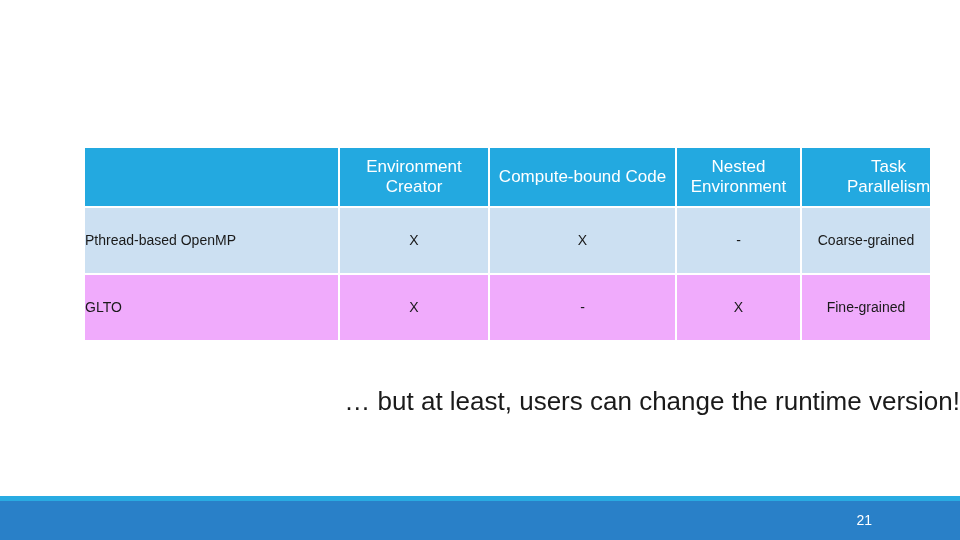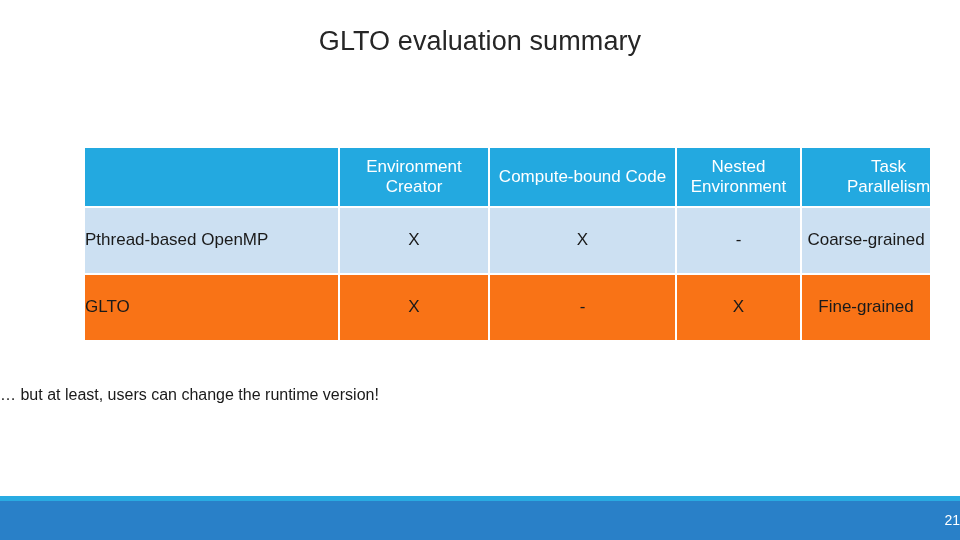--- a/index.html
+++ b/index.html
@@ -75,45 +75,45 @@
     line-height: 1.18;
     border-right: 2px solid #ffffff;
     border-bottom: 2px solid #ffffff;
   }
   thead th.last { border-right: none; padding-left: 45px; }
   thead th.blank-head { font-size: 0; }
 
   
   tbody td {
     height: 65px;
-    font-size: 17px;
+    font-size: 14px;
     color: #1a1a1a;
     text-align: center;
     line-height: 1.18;
     border-right: 2px solid #ffffff;
     border-bottom: 2px solid #ffffff;
   }
   tbody td.last { border-right: none; }
   tbody tr.row-a td { background: #CCE0F2; }
-  tbody tr.row-b td { background: #f97316; }
+  tbody tr.row-b td { background: #f0abfc; }
   tbody tr.row-b td { border-bottom: 2px solid #ffffff; }
 
   td.rowlabel {
     text-align: left;
     padding-left: 10px;
   }
 
   
   .caption {
     position: absolute;
     left: 0;
     top: 386px;
     width: 960px;
-    text-align: left;
-    font-size: 16px;
+    text-align: right;
+    font-size: 26px;
     color: #1a1a1a;
     white-space: nowrap;
   }
 
   
   .footer-strip {
     position: absolute;
     left: 0;
     top: 496px;
     width: 960px;
@@ -127,31 +127,31 @@
     width: 960px;
     height: 39px;
     background: #2980C8;
   }
   .slide-number {
     position: absolute;
     right: 0;
     top: 512px;
     width: 960px;
     text-align: right;
+    padding-right: 88px;
     box-sizing: border-box;
     font-size: 14px;
     color: #ffffff;
   }
 </style>
 </head>
 <body>
 
 <div class="slide">
 
-  <div class="slide-title">GLTO evaluation summary</div>
 
   <div class="table-wrap">
     <table class="eval-table">
       <colgroup>
         <col class="c0">
           <col class="c1">
           <col class="c2">
           <col class="c3">
           <col class="c4">
       </colgroup>

